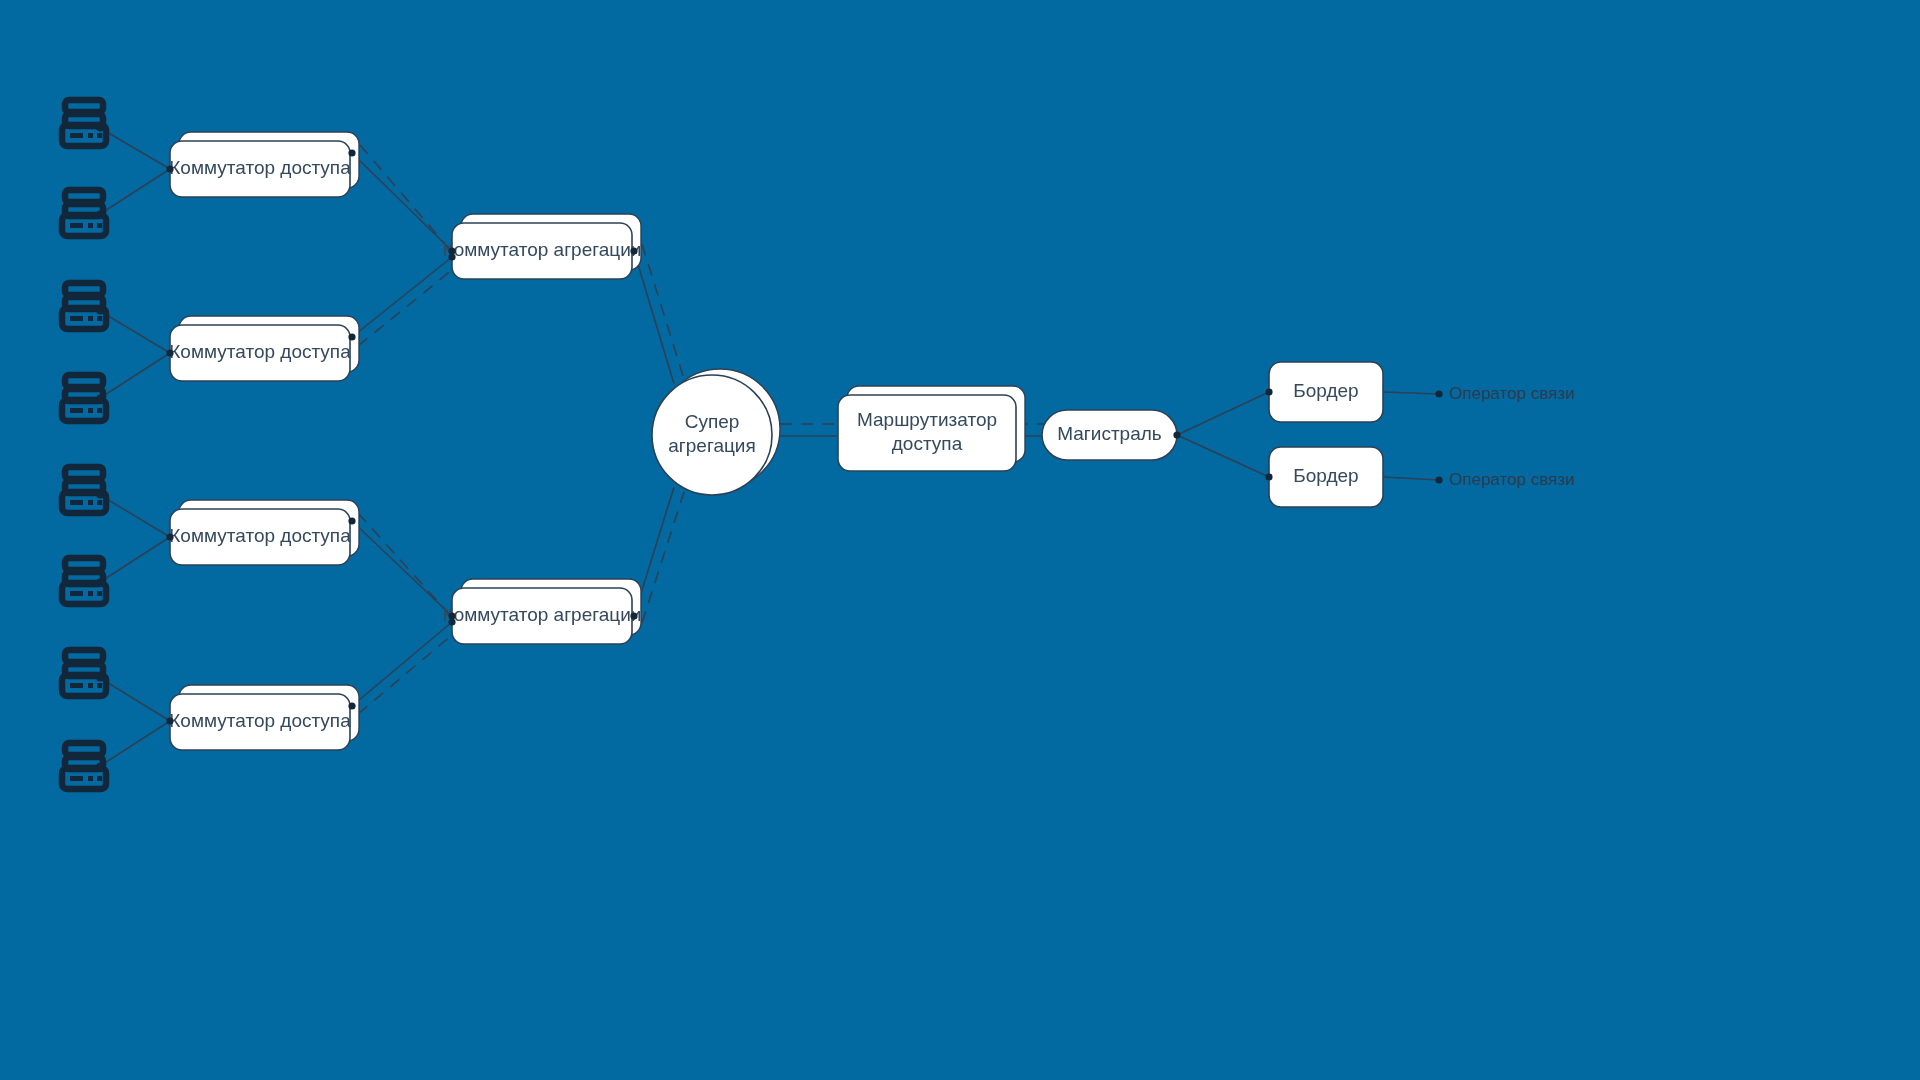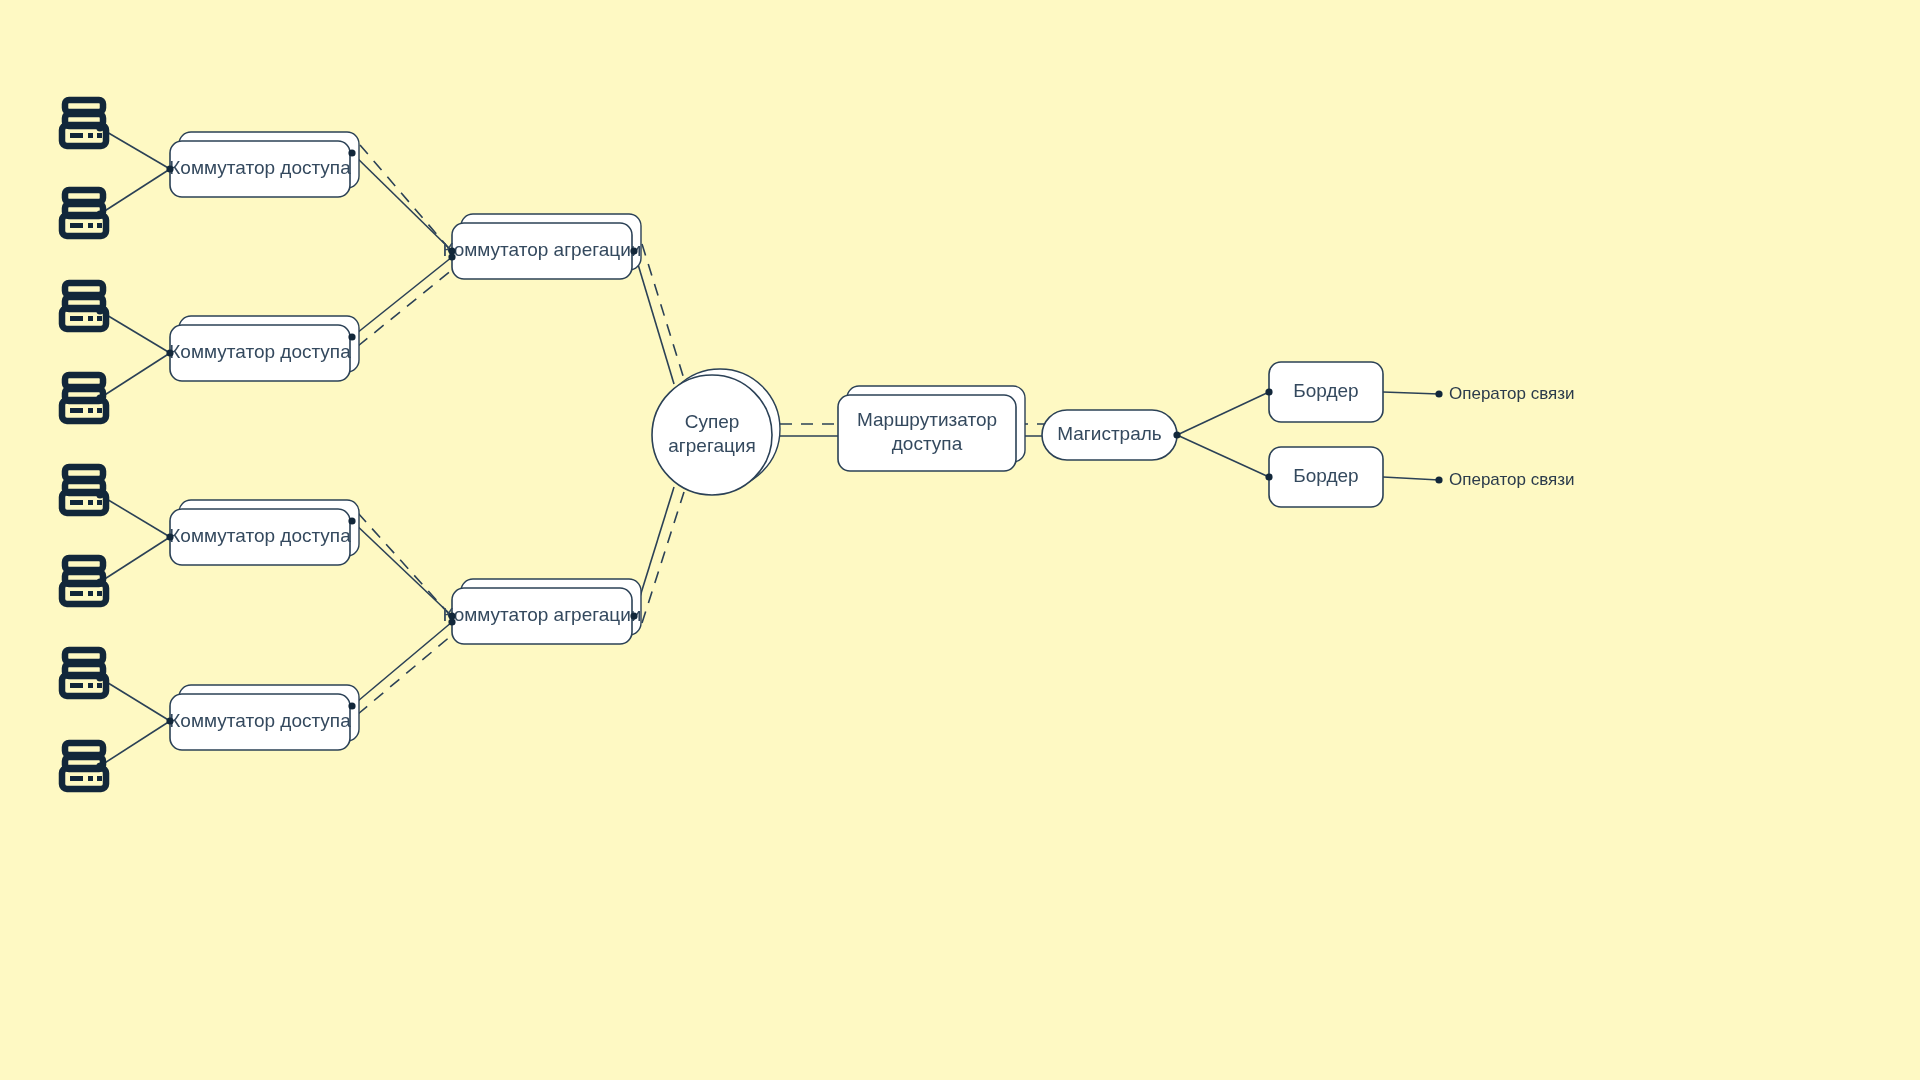--- a/index.html
+++ b/index.html
@@ -11,21 +11,21 @@
   body {
     width: 1920px;
     height: 1080px;
     overflow: hidden;
     font-family: "Liberation Sans", sans-serif;
   }
   #diagram-canvas {
     position: relative;
     width: 1920px;
     height: 1080px;
-    background: #fef9c3;
+    background: #0369a1;
     text-decoration: underline;
   }
   svg.topology {
     display: block;
     width: 1920px;
     height: 1080px;
   }
   .node-shape {
     fill: #ffffff;
     stroke: #2b4156;

